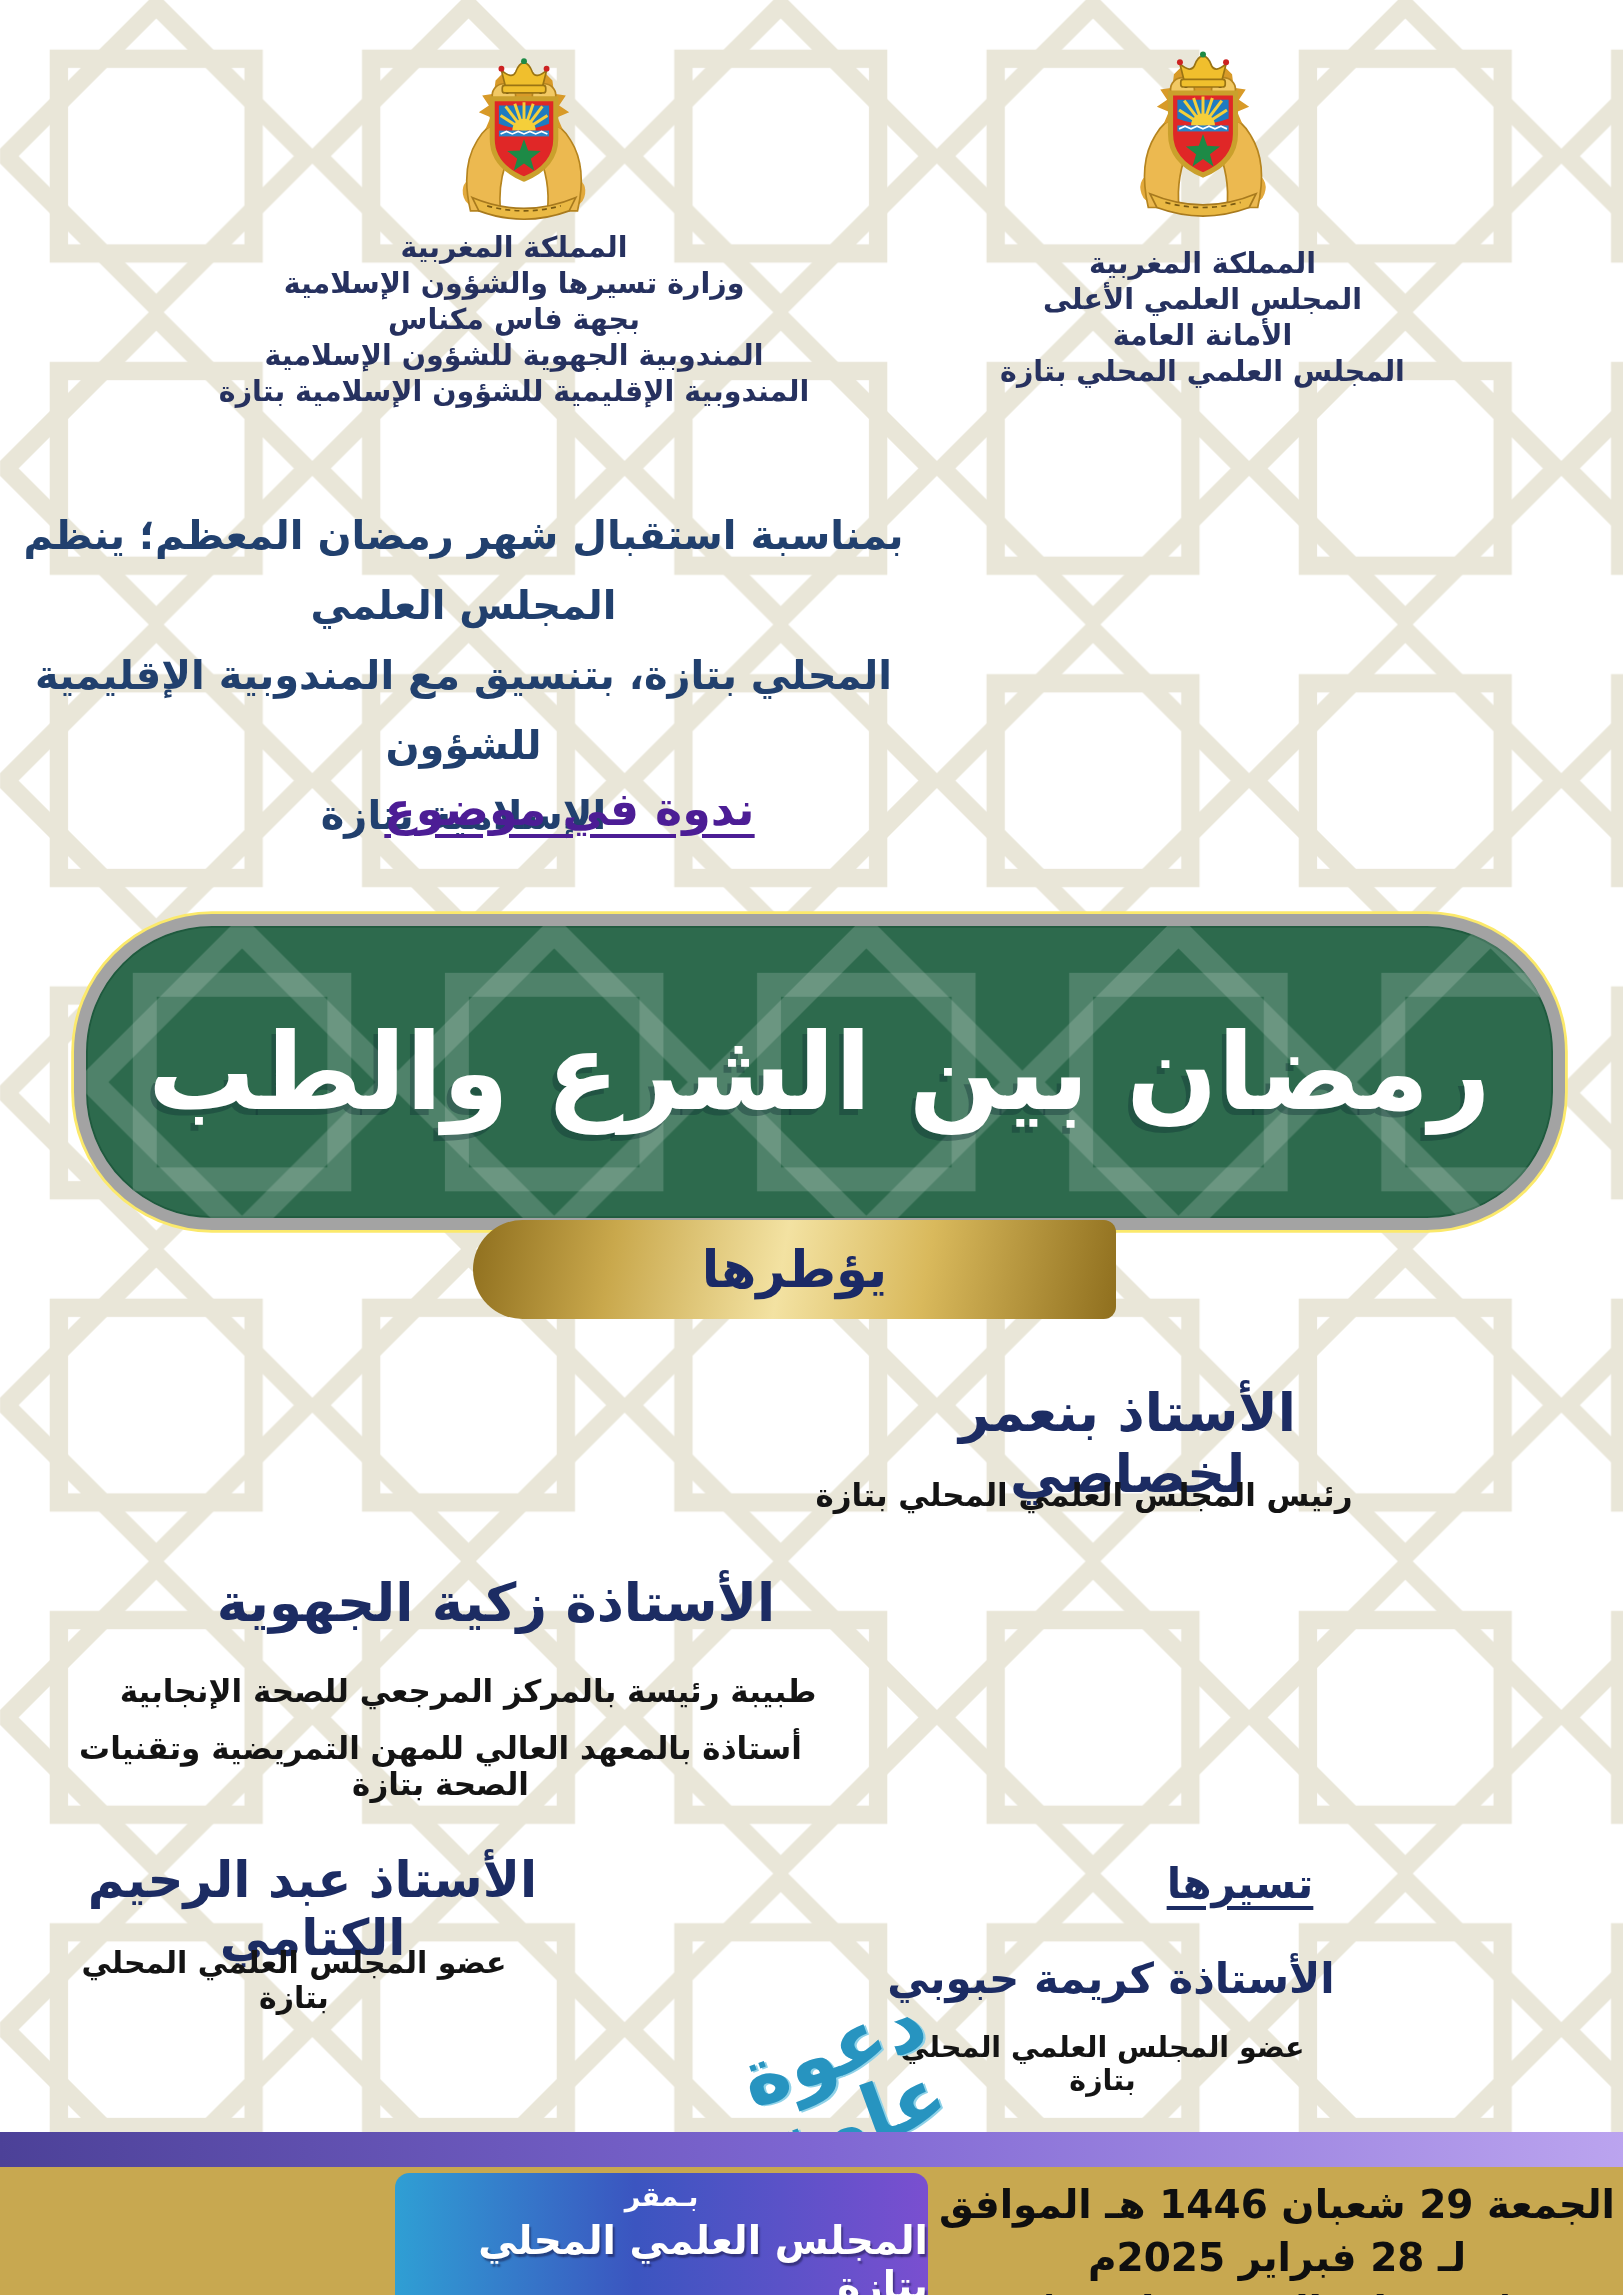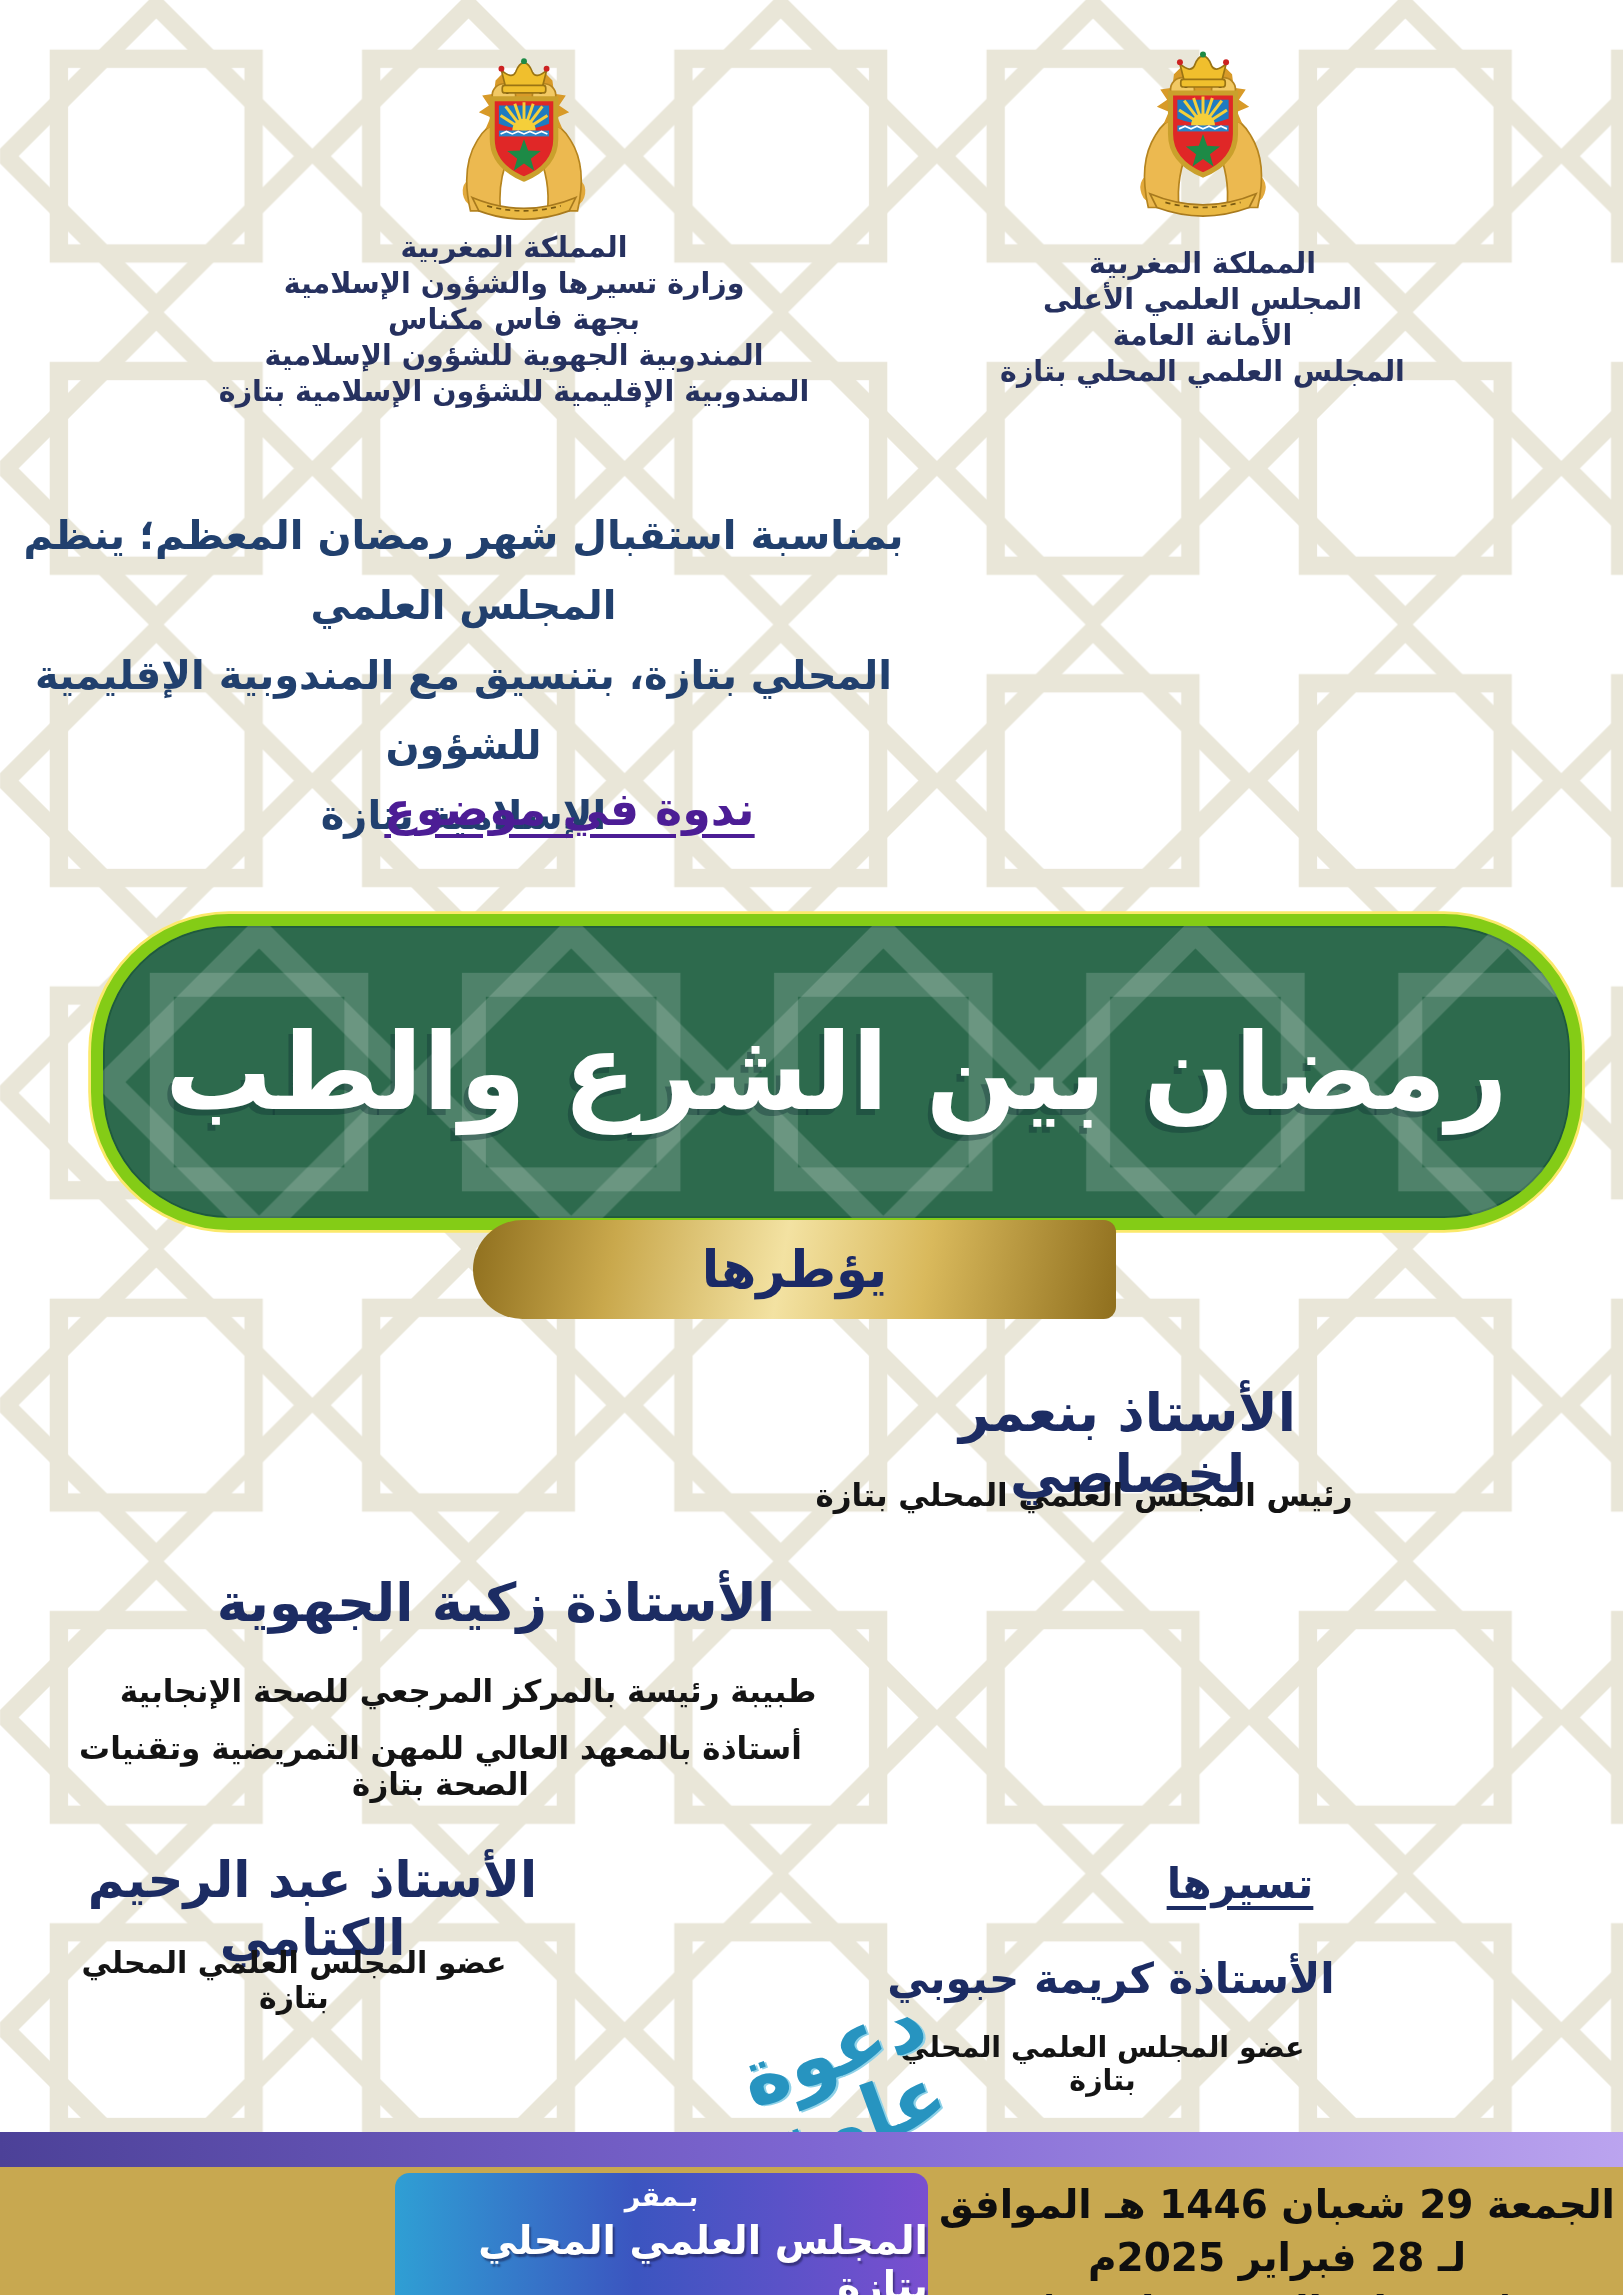--- a/index.html
+++ b/index.html
@@ -9,22 +9,22 @@
   .rtl{direction:rtl;unicode-bidi:embed;}
   .ctr{text-align:center;}
   .bgsvg{left:0;top:0;width:1624px;height:2296px;z-index:0;}
   .layer{z-index:2;}
 
   .hdr-line{font-weight:bold;font-size:28.5px;line-height:36px;color:#26315f;}
   .intro-line{font-weight:bold;font-size:40px;line-height:70px;color:#21406e;}
   .seminar-label{font-weight:bold;font-size:46px;color:#4c1d95;
        text-decoration:underline;text-decoration-thickness:3.7px;text-underline-offset:9.2px;margin-top:48px;}
 
-  .banner{left:91px;top:914px;width:1467px;height:292px;
-       background:#2d6a4d;border:12px solid #84cc16;border-radius:138px;
+  .banner{left:74px;top:914px;width:1467px;height:292px;
+       background:#2d6a4d;border:12px solid #a3a3a3;border-radius:138px;
        box-shadow:0 0 0 2.8px #fbe96b, inset 0 0 0 1.8px #1f5a3e;overflow:hidden;z-index:2;}
   .banner-title{position:absolute;left:0;top:0;width:100%;height:100%;
        display:flex;align-items:center;justify-content:center;
        color:#ffffff;font-weight:bold;font-size:107px;
        text-shadow:-4.6px 6.4px 0 rgba(12,42,48,0.35);direction:rtl;}
 
   .ribbon{left:473px;top:1220px;width:643px;height:99px;z-index:2;
        background:linear-gradient(100deg,#8f6f1e 0%,#c9a84c 22%,#f3e2a2 48%,#d9b95c 70%,#8f6f1e 100%);
        border-radius:53px 13px 13px 53px;
        display:flex;align-items:center;justify-content:center;}

